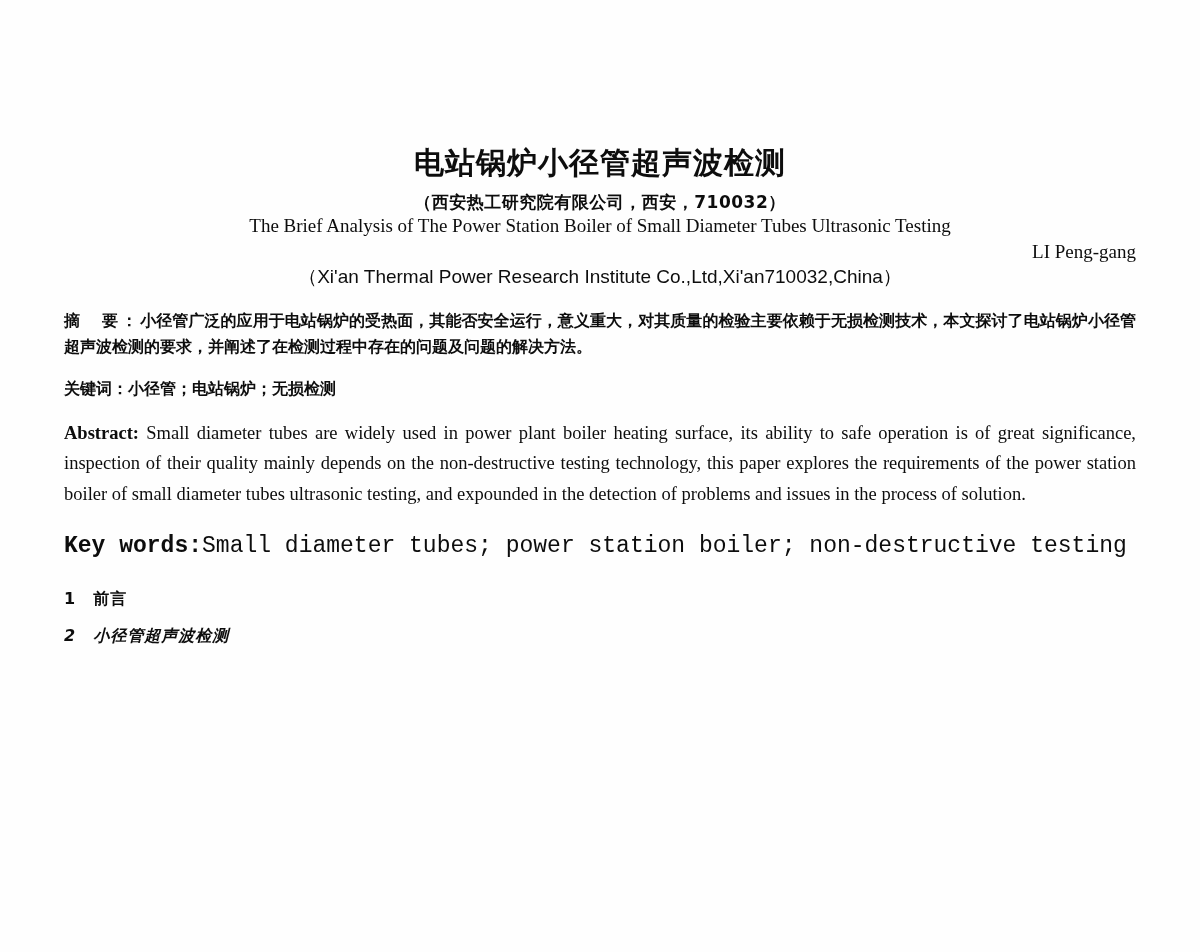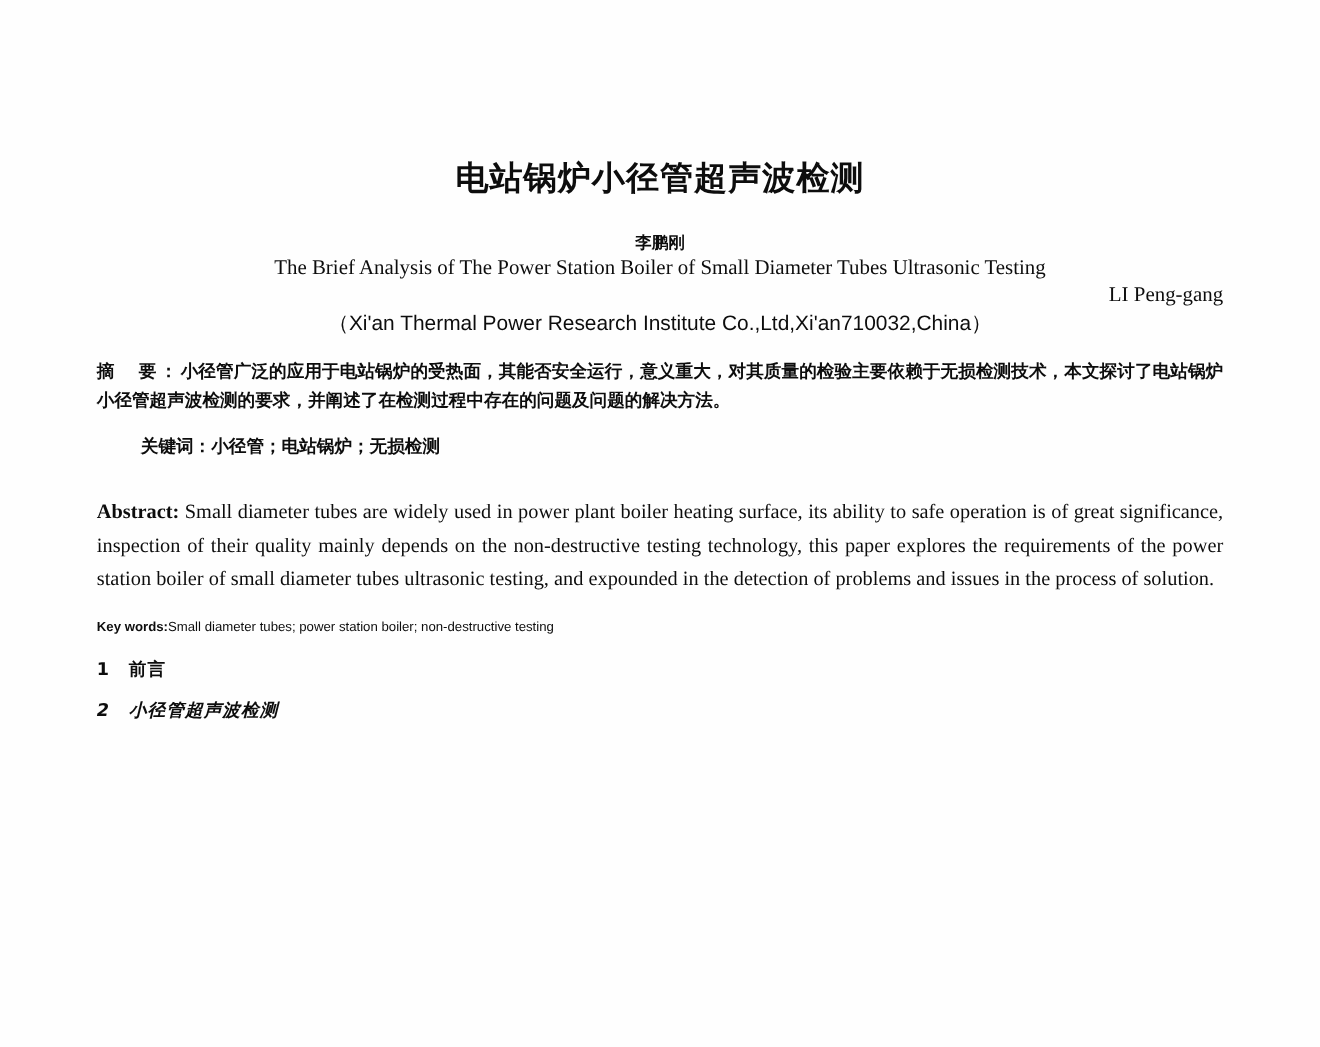--- a/index.html
+++ b/index.html
@@ -13,21 +13,21 @@
     font-family: "Liberation Serif", serif;
     color: #0d0d0d;
     overflow: hidden;
   }
   .page {
     position: relative;
     width: 1200px;
     height: 952px;
     background: #fefefe;
     box-sizing: border-box;
-    padding: 0 88px;
+    padding: 0 64px;
   }
   .doc-title {
     text-align: center;
     font-family: "DejaVu Sans", sans-serif;
     font-weight: bold;
     font-size: 30px;
     letter-spacing: 1px;
     margin: 0;
     padding-top: 145px;
     line-height: 1.2;
@@ -79,38 +79,37 @@
   .abstract-cn .lbl {
     font-weight: bold;
     letter-spacing: 3px;
   }
   .keywords-cn {
     font-family: "DejaVu Sans", sans-serif;
     font-size: 16px;
     line-height: 1.62;
     font-weight: 600;
     margin-top: 2px;
-    margin-left: 40px;
   }
   .keywords-cn .lbl {
     font-weight: bold;
   }
   .abstract-en {
     font-family: "Liberation Serif", serif;
     font-size: 18.5px;
     line-height: 1.65;
     text-align: justify;
-    margin-top: 32px;
+    margin-top: 16px;
   }
   .abstract-en .lbl {
     font-weight: bold;
   }
   .keywords-en {
-    font-family: Liberation Sans, sans-serif;
-    font-size: 12px;
+    font-family: Liberation Mono, monospace;
+    font-size: 23px;
     line-height: 1.65;
     margin-top: 2px;
   }
   .keywords-en .lbl {
     font-weight: bold;
   }
   .section-heading {
     font-family: "DejaVu Sans", sans-serif;
     font-weight: bold;
     font-size: 16px;
@@ -135,22 +134,22 @@
     font-style: italic;
   }
 </style>
 </head>
 <body>
 
 <div class="page">
 
   <h1 class="doc-title">电站锅炉小径管超声波检测</h1>
 
-  <div class="author-cn">李鹏刚</div>
 
+  <div class="affil-cn">（西安热工研究院有限公司，西安，710032）</div>
 
   <div class="title-en">The Brief Analysis of The Power Station Boiler of Small Diameter Tubes Ultrasonic Testing</div>
 
   <div class="author-en">LI Peng-gang</div>
 
   <div class="affil-en">（Xi'an Thermal Power Research Institute Co.,Ltd,Xi'an710032,China）</div>
 
   <p class="abstract-cn"><span class="lbl">摘　要：</span><span>小径管广泛的应用于电站锅炉的受热面，其能否安全运行，意义重大，对其质量的检验主要依赖于无损检测技术，本文探讨了电站锅炉小径管超声波检测的要求，并阐述了在检测过程中存在的问题及问题的解决方法。</span></p>
 
   <p class="keywords-cn"><span class="lbl">关键词：</span><span>小径管；电站锅炉；无损检测</span></p>

